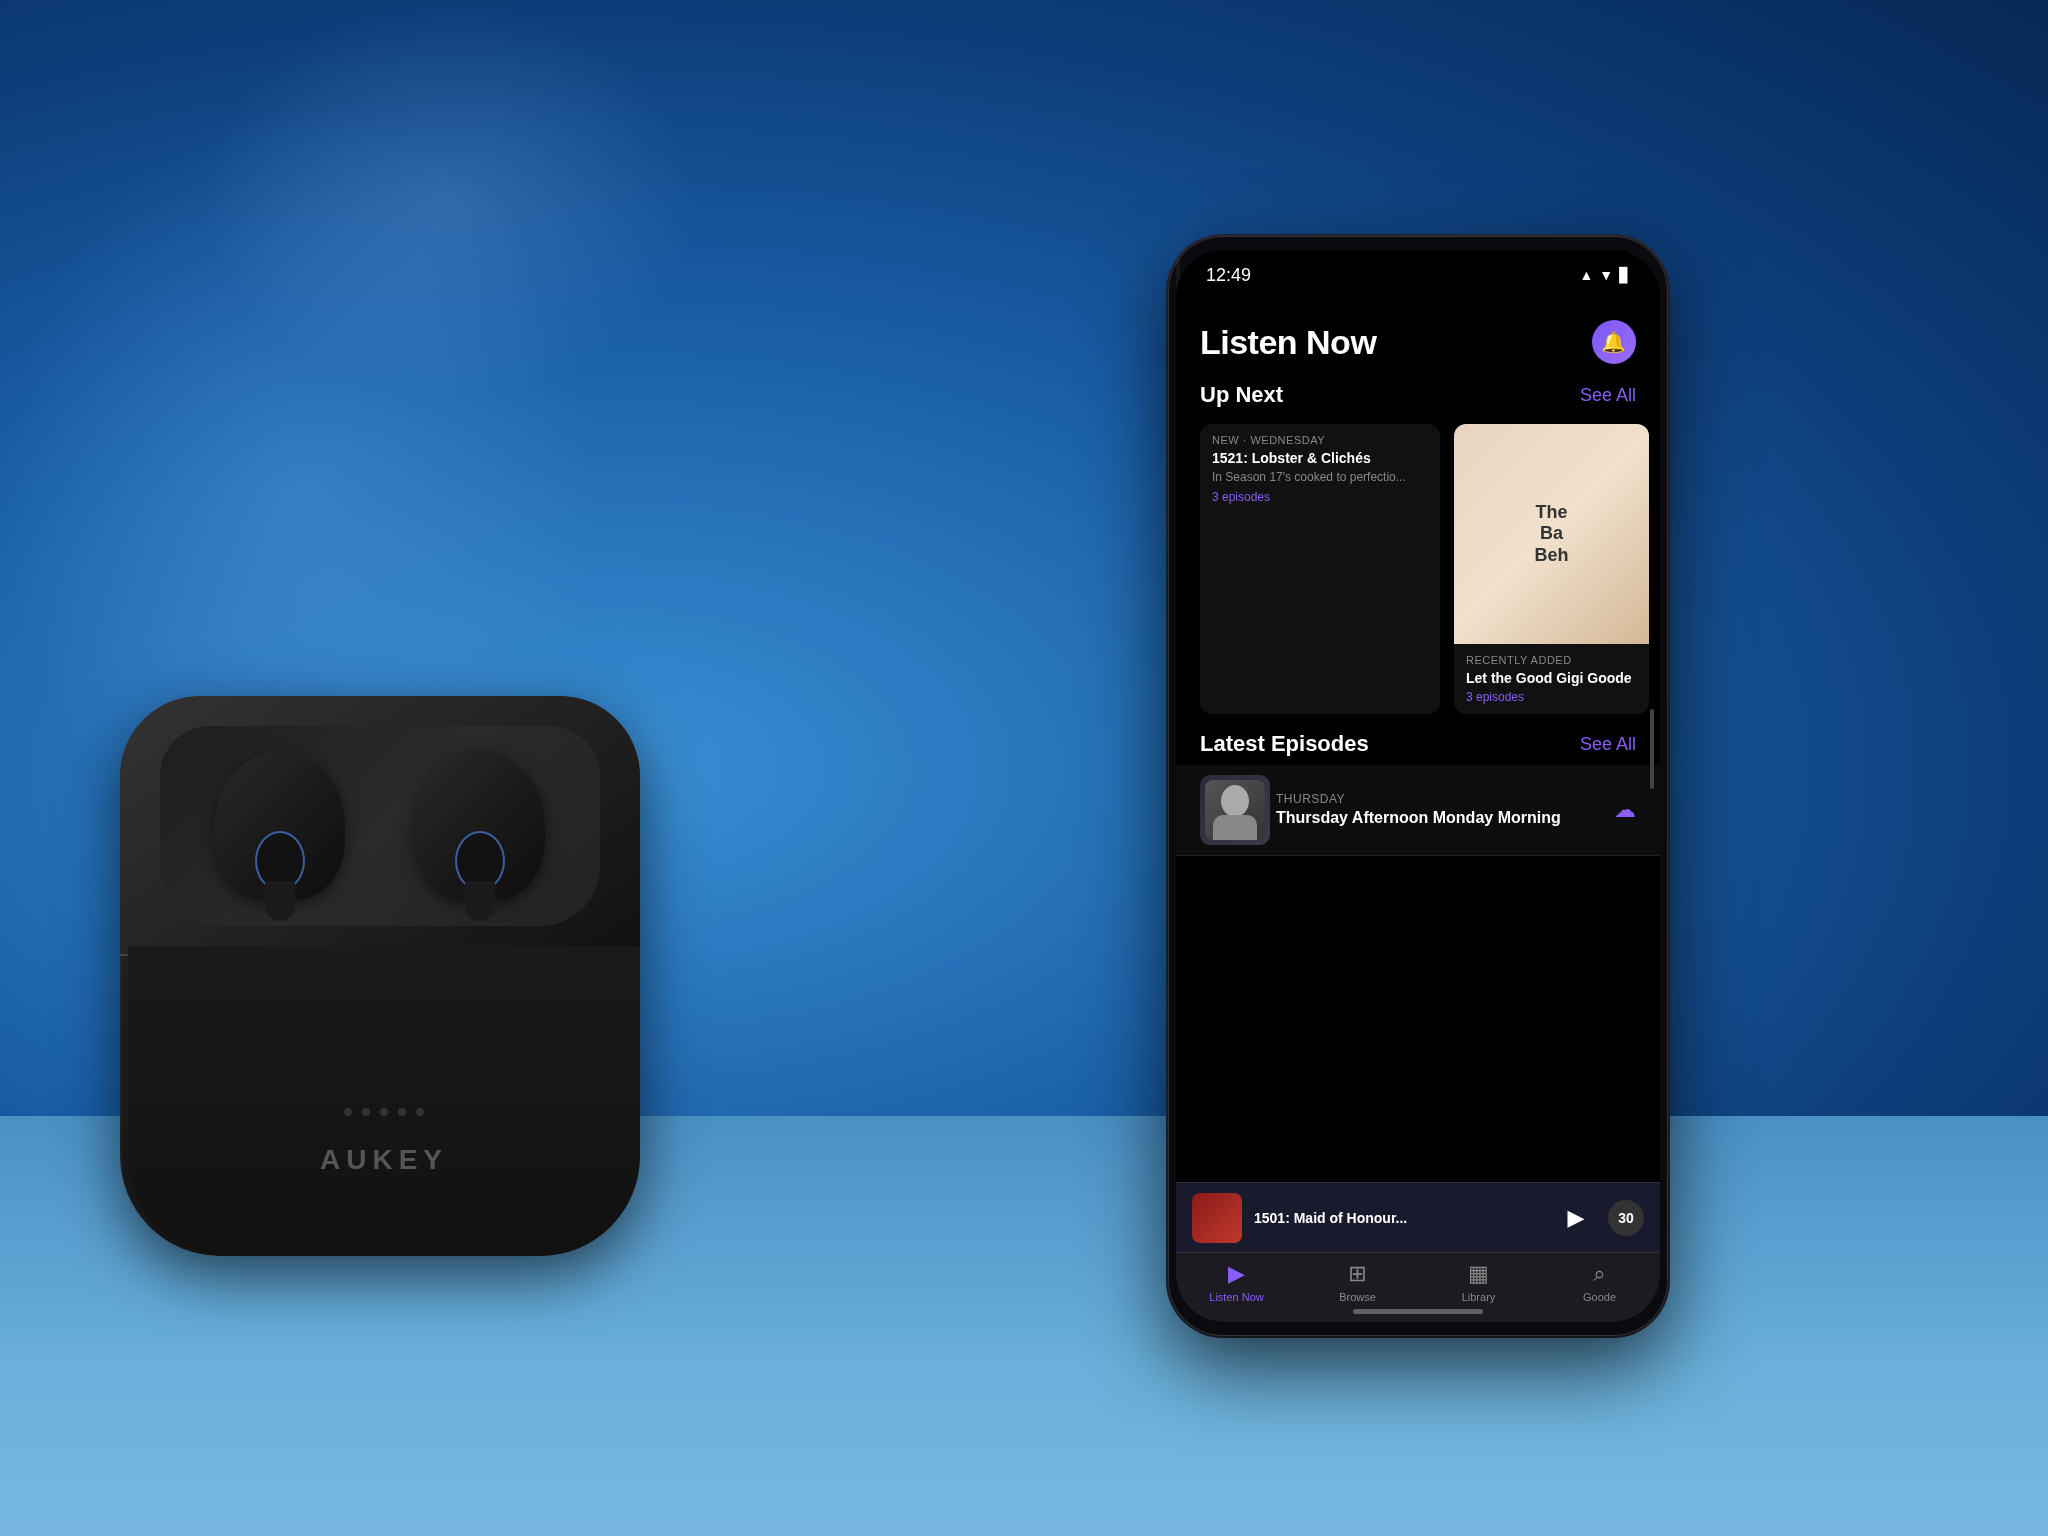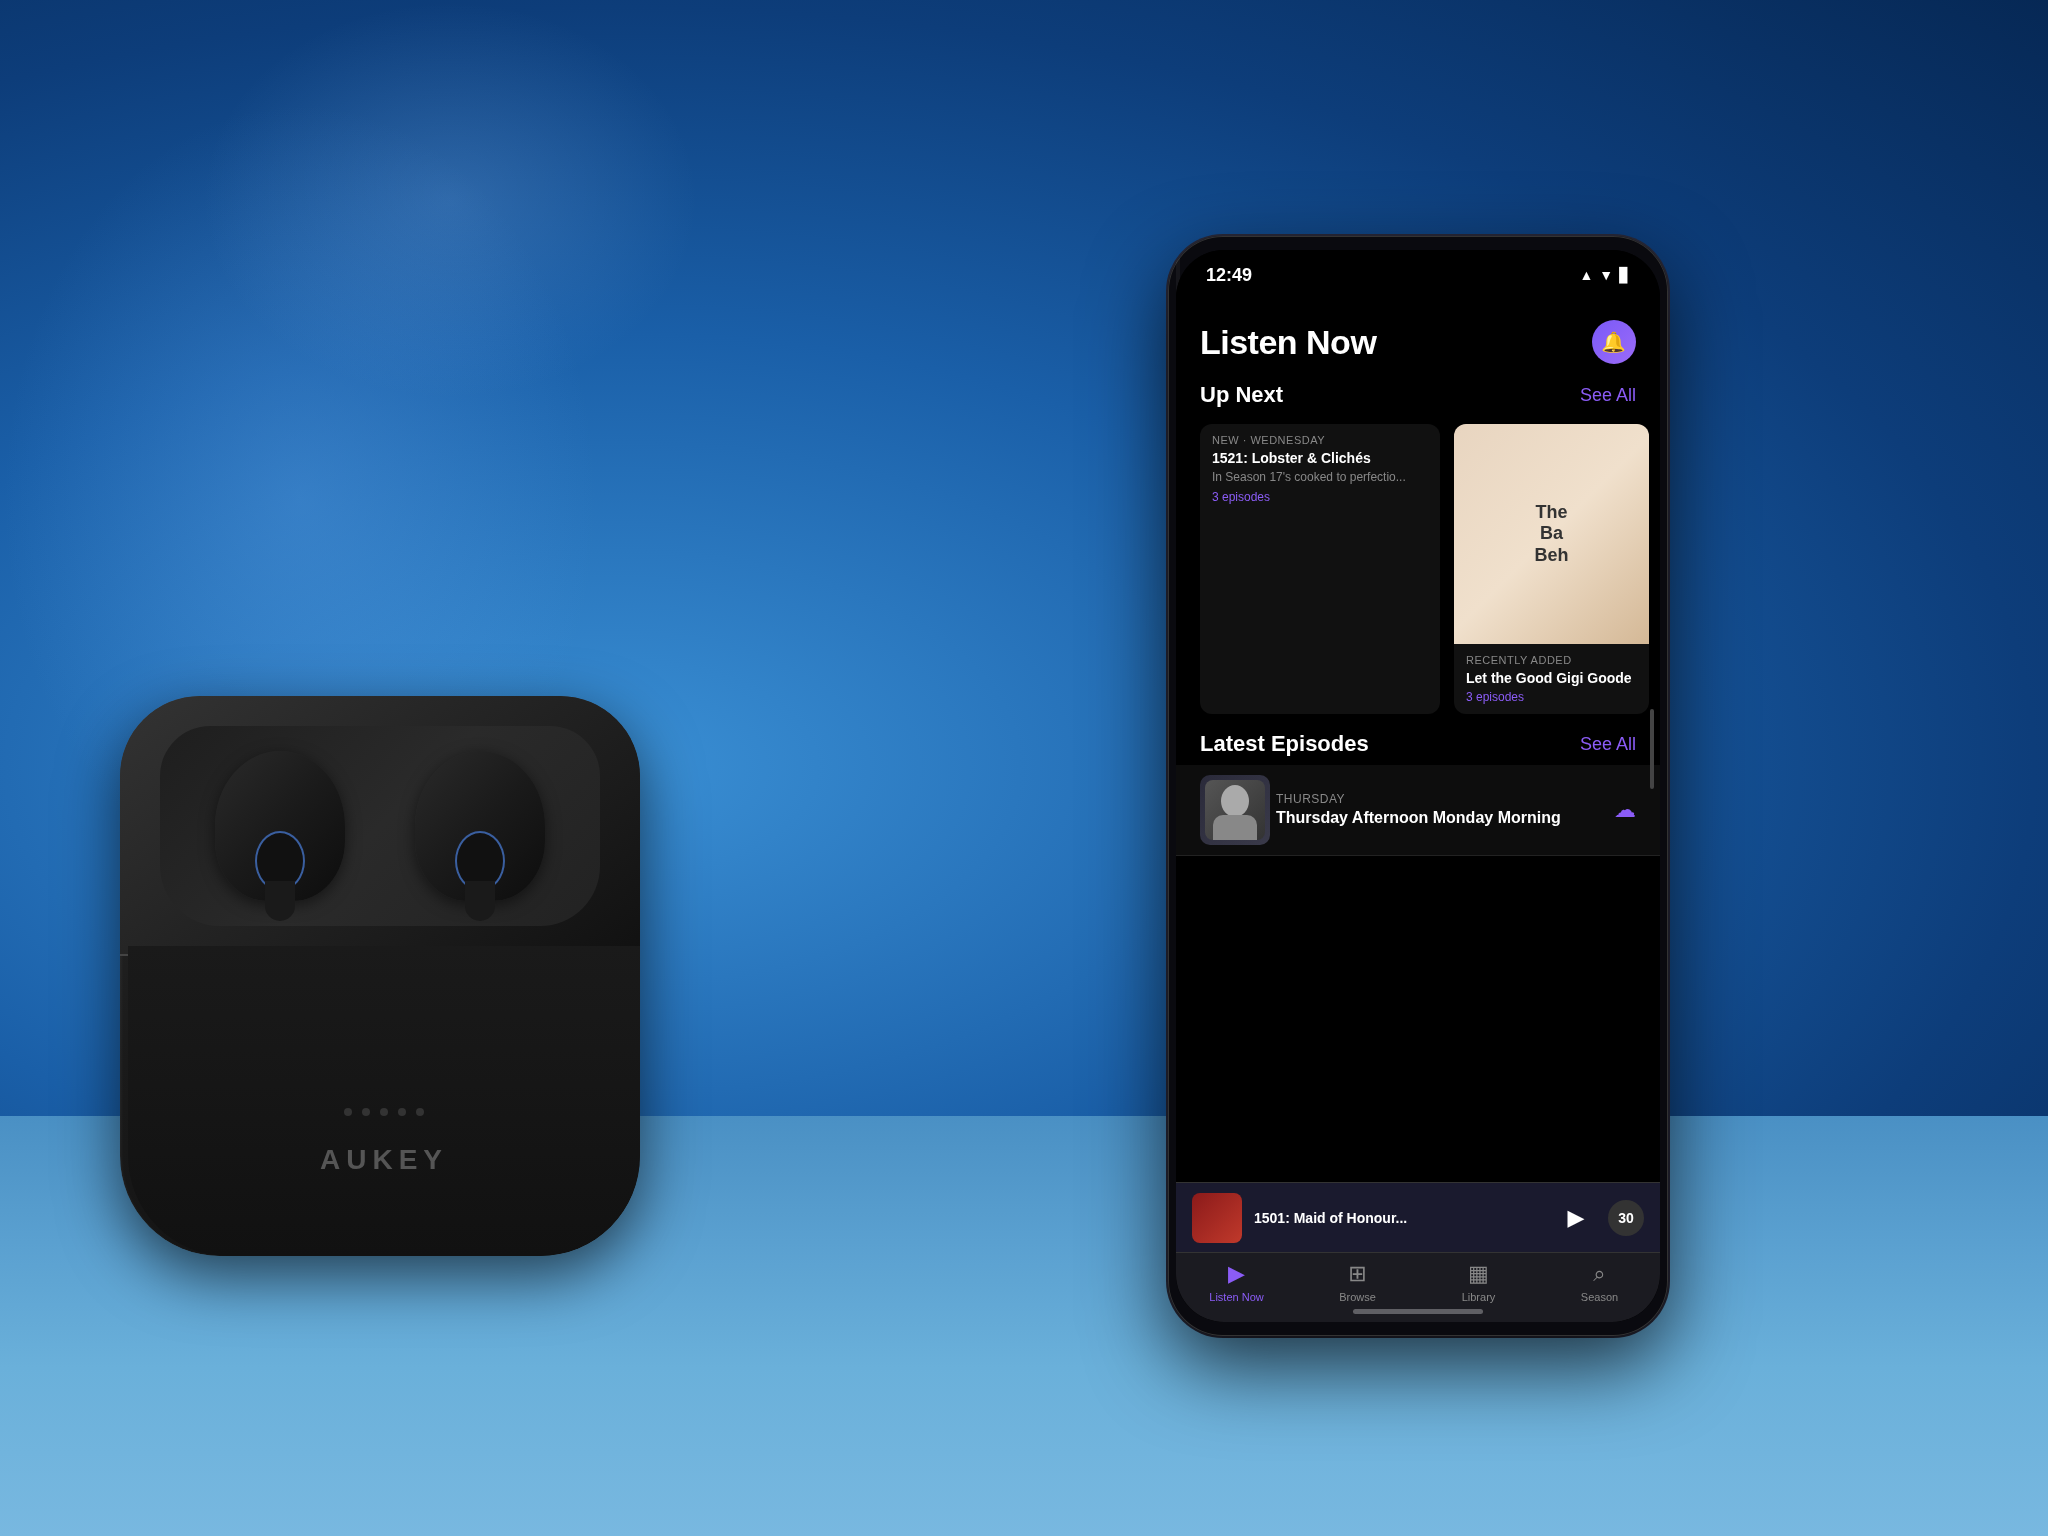--- a/index.html
+++ b/index.html
@@ -185,21 +185,21 @@
       display: flex;
       align-items: center;
       justify-content: space-between;
       padding: 0 30px;
       z-index: 10;
     }
 
     .status-time {
       color: #fff;
       font-size: 18px;
-      font-weight: 700;
+      font-weight: 400;
     }
 
     .status-icons {
       display: flex;
       align-items: center;
       gap: 6px;
     }
 
     .status-icon {
       color: #fff;
@@ -819,21 +819,21 @@
           <div class="tab-item">
             <span class="tab-icon">⊞</span>
             <span class="tab-label">Browse</span>
           </div>
           <div class="tab-item">
             <span class="tab-icon">▦</span>
             <span class="tab-label">Library</span>
           </div>
           <div class="tab-item">
             <span class="tab-icon">⌕</span>
-            <span class="tab-label">Season</span>
+            <span class="tab-label">Goode</span>
           </div>
         </div>
 
         <div class="home-indicator"></div>
       </div>
     </div>
   </div>
 </div>
 
 </body></html>

